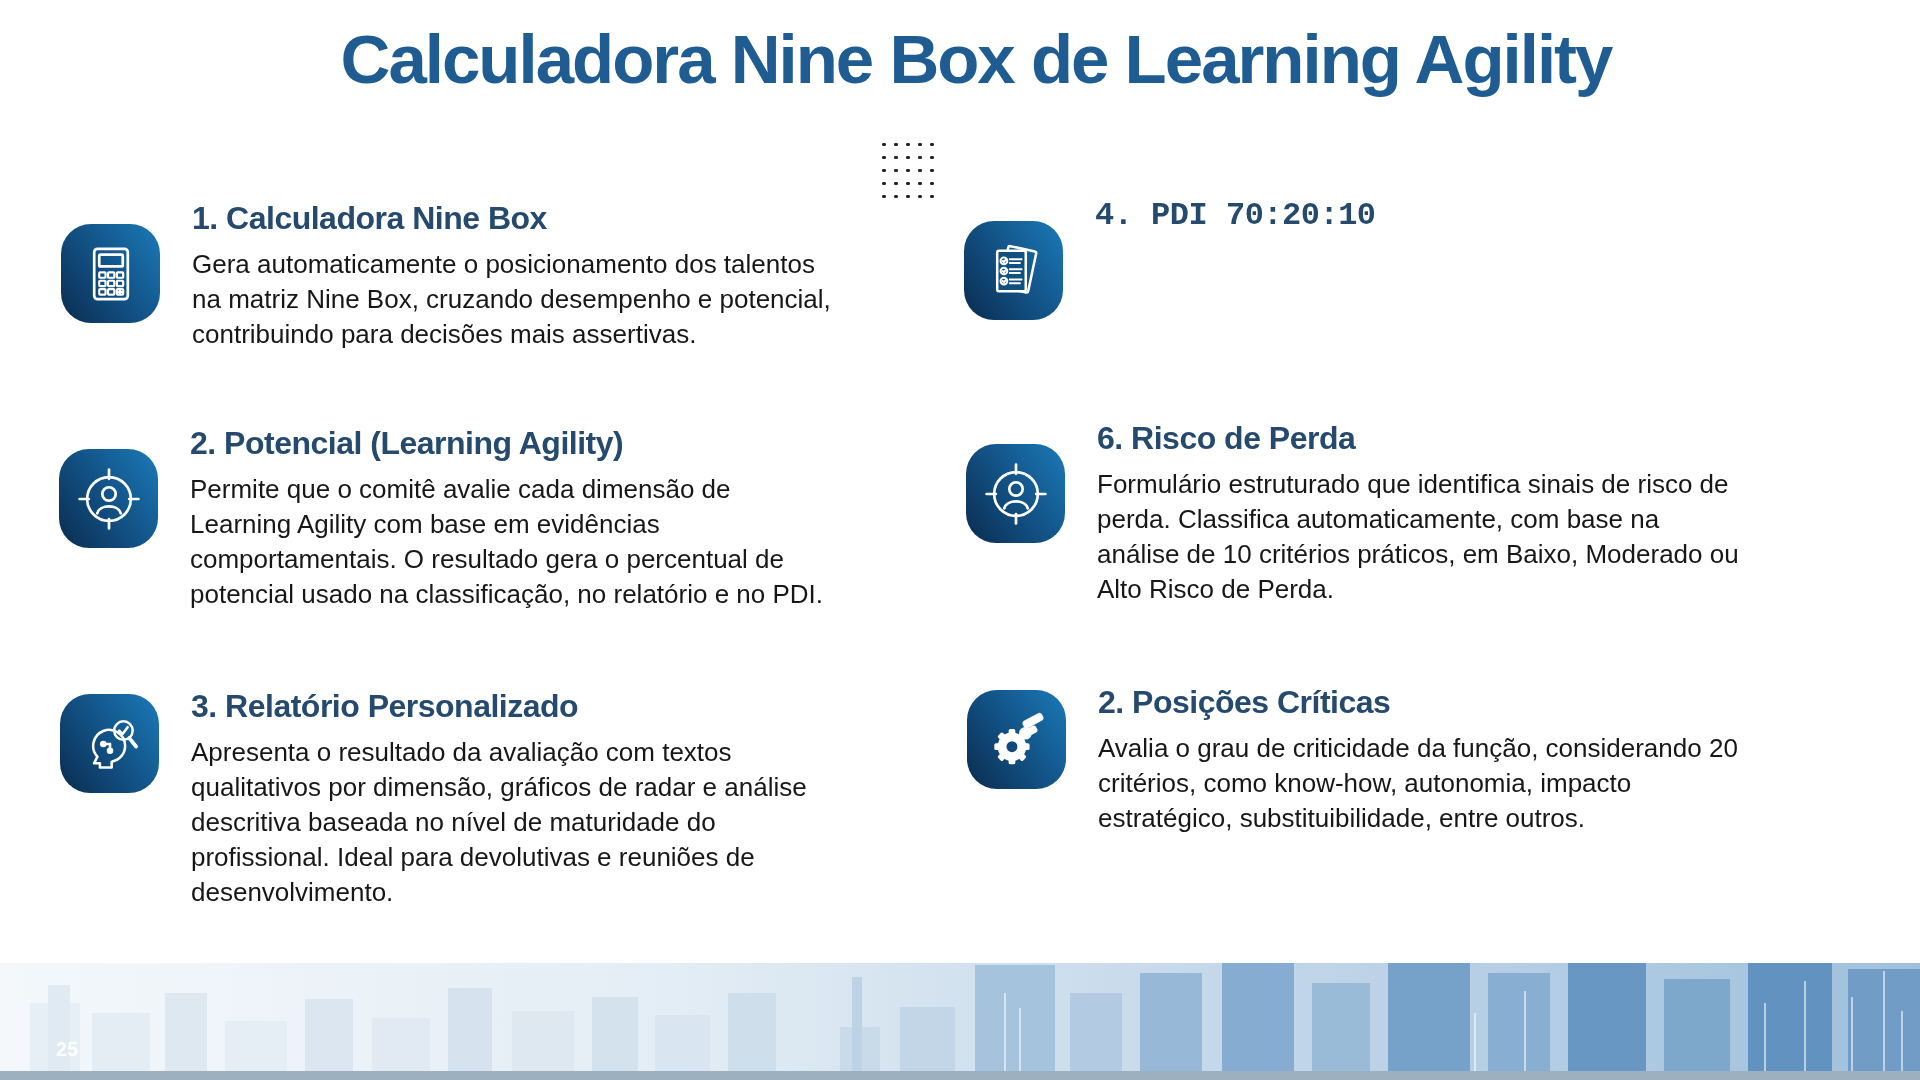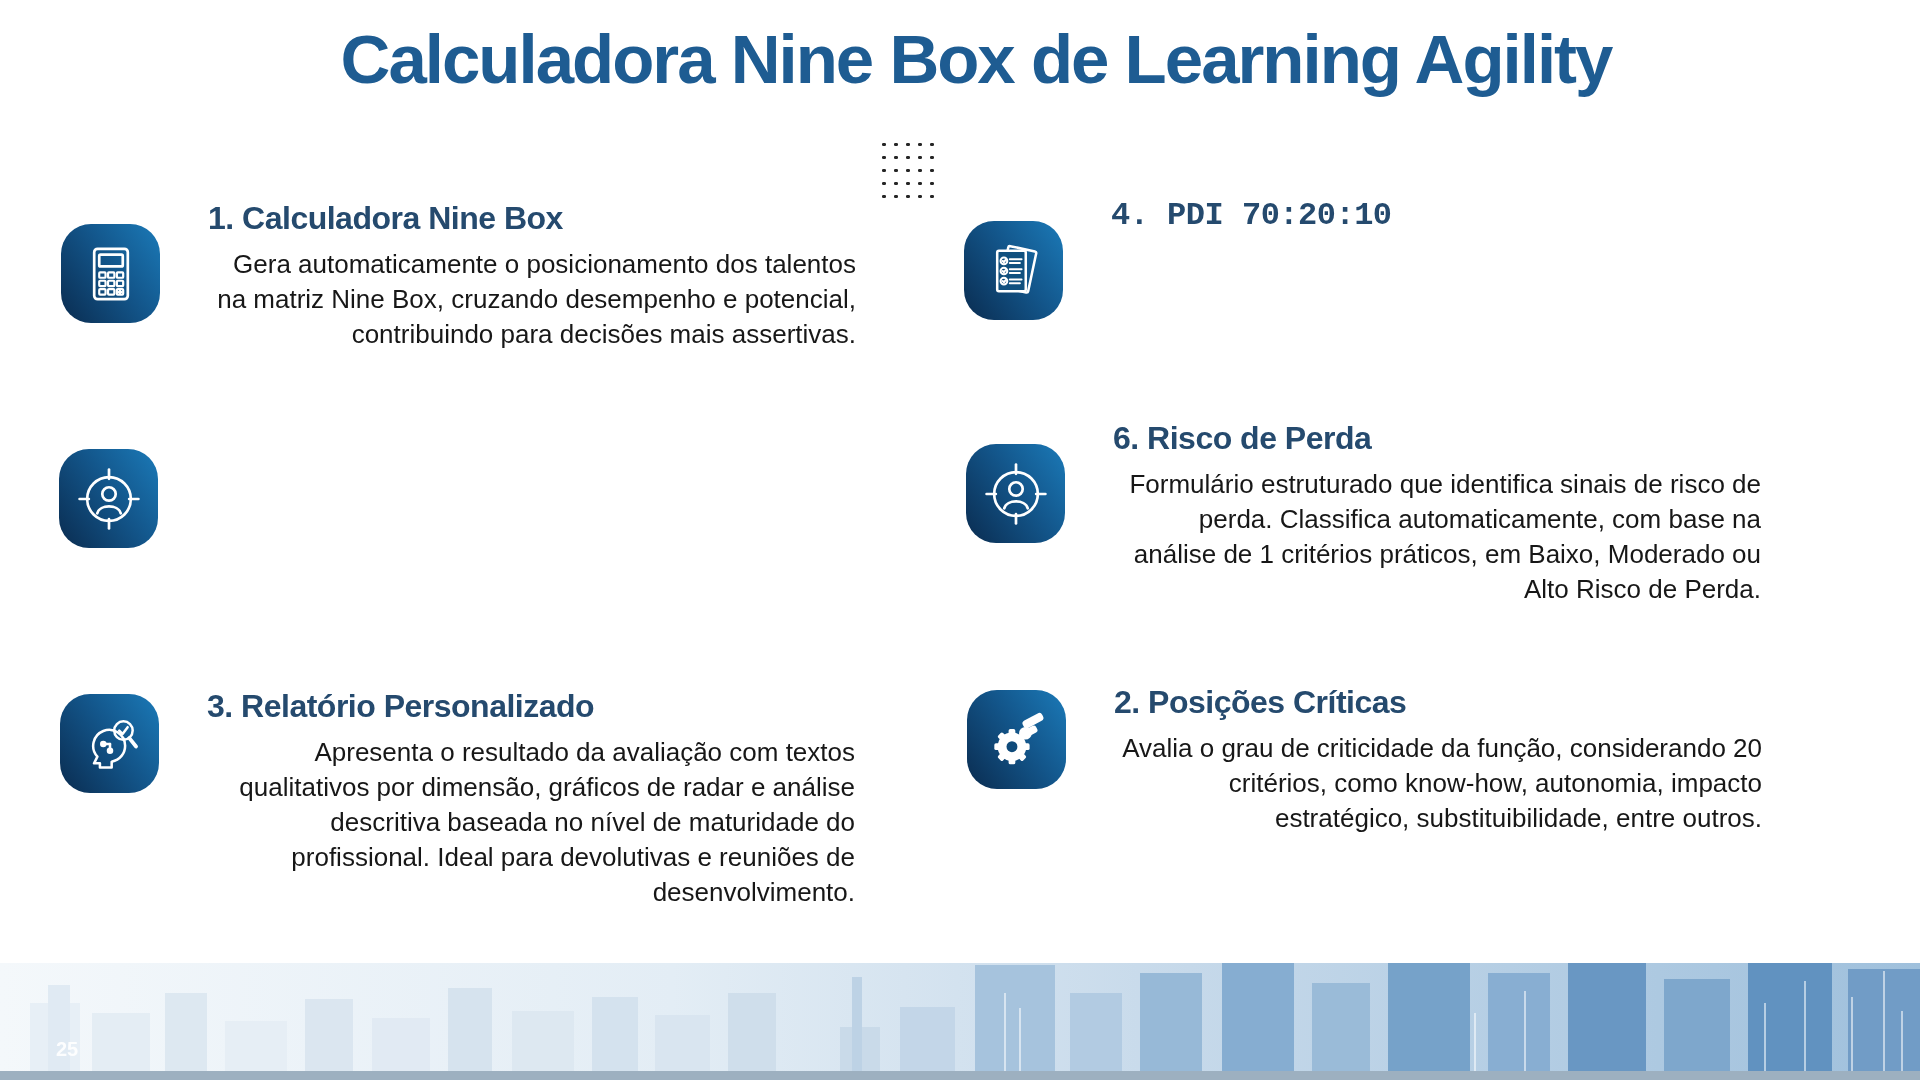--- a/index.html
+++ b/index.html
@@ -13,40 +13,40 @@
     color:#1e5c92;
     padding-left:16px;
   }
 
   .dots{
     position:absolute;left:878px;top:138px;width:62px;height:66px;
     background-image:radial-gradient(circle,#262626 1.7px,transparent 2px);
     background-size:12px 13px;
   }
 
-  .feature{position:absolute;display:flex;gap:48px;}
+  .feature{position:absolute;display:flex;gap:32px;}
   .f1{left:61px; top:200px;width:800px;}
   .f2{left:59px; top:425px;width:800px;}
   .f3{left:60px; top:688px;width:810px;}
   .f4{left:964px;top:197px;width:810px;font-family:Liberation Mono, monospace;}
   .f5{left:966px;top:420px;width:810px;}
   .f6{left:967px;top:684px;width:810px;}
 
   .tile{
     flex:0 0 99px;width:99px;height:99px;border-radius:30px;
     background:linear-gradient(55deg,#0a2c50 0%,#13568b 55%,#1b7ab8 100%);
     display:flex;align-items:center;justify-content:center;
     margin-top:24px;
   }
   .f3 .tile,.f6 .tile{margin-top:6px;}
   .tile svg{width:84px;height:84px;display:block;}
 
   .ftext{flex:1;min-width:0;}
   .ftext h2{margin:0 0 10px 0;font-size:32px;font-weight:700;color:#254a6e;letter-spacing:-0.5px;}
-  .ftext p{margin:0;font-size:26px;line-height:35px;color:#171717;max-width:648px;text-align:right;}
+  .ftext p{margin:0;font-size:26px;line-height:35px;color:#171717;max-width:648px;}
 
   .city{position:absolute;left:0;top:963px;width:1920px;height:117px;overflow:hidden;}
   .city svg{display:block;}
   .page-num{
     position:absolute;left:56px;top:1038px;z-index:2;
     color:rgba(255,255,255,0.9);font-size:20px;font-weight:700;
   }
 </style>
 </head>
 <body>
@@ -87,20 +87,24 @@
     <div class="tile">
       <svg viewBox="0 0 100 100" fill="none" stroke="#ffffff" stroke-width="3.2" stroke-linecap="round" stroke-linejoin="round">
         <circle cx="50" cy="50" r="26"></circle>
         <line x1="50" y1="15" x2="50" y2="26"></line>
           <line x1="50" y1="74" x2="50" y2="85"></line>
         <line x1="15" y1="50" x2="26" y2="50"></line>
           <line x1="74" y1="50" x2="85" y2="50"></line>
         <circle cx="50" cy="44" r="8"></circle>
         <path d="M36 67 C 39 56, 61 56, 64 67"></path>
       </svg>
+    </div>
+    <div class="ftext">
+      <h2>2. Potencial (Learning Agility)</h2>
+      <p>Permite que o comitê avalie cada dimensão de Learning Agility com base em evidências comportamentais. O resultado gera o percentual de potencial usado na classificação, no relatório e no PDI.</p>
     </div>
   </div>
 
   <div class="feature f3">
     <div class="tile">
       <svg viewBox="0 0 100 100" fill="none" stroke="#ffffff" stroke-width="3" stroke-linecap="round" stroke-linejoin="round">
         <path d="M52 78 v-7 c10 -2 16 -10 16 -19 a19 19 0 1 0 -33 13 l-4 8 h7 v5 z"></path>
         <circle cx="42" cy="50" r="2.4" fill="#ffffff"></circle>
         <line x1="42" y1="50" x2="50" y2="50"></line>
           <line x1="50" y1="50" x2="50" y2="58"></line>
@@ -149,21 +153,21 @@
         <line x1="50" y1="15" x2="50" y2="26"></line>
           <line x1="50" y1="74" x2="50" y2="85"></line>
         <line x1="15" y1="50" x2="26" y2="50"></line>
           <line x1="74" y1="50" x2="85" y2="50"></line>
         <circle cx="50" cy="44" r="8"></circle>
         <path d="M36 67 C 39 56, 61 56, 64 67"></path>
       </svg>
     </div>
     <div class="ftext">
       <h2>6. Risco de Perda</h2>
-      <p>Formulário estruturado que identifica sinais de risco de perda. Classifica automaticamente, com base na análise de 1 critérios práticos, em Baixo, Moderado ou Alto Risco de Perda.</p>
+      <p>Formulário estruturado que identifica sinais de risco de perda. Classifica automaticamente, com base na análise de 10 critérios práticos, em Baixo, Moderado ou Alto Risco de Perda.</p>
     </div>
   </div>
 
   <div class="feature f6">
     <div class="tile">
       <svg viewBox="0 0 100 100">
         <g fill="#ffffff">
           <circle cx="44" cy="58" r="17"></circle>
           <g>
             <rect x="40" y="37" width="8" height="10" rx="2"></rect>

